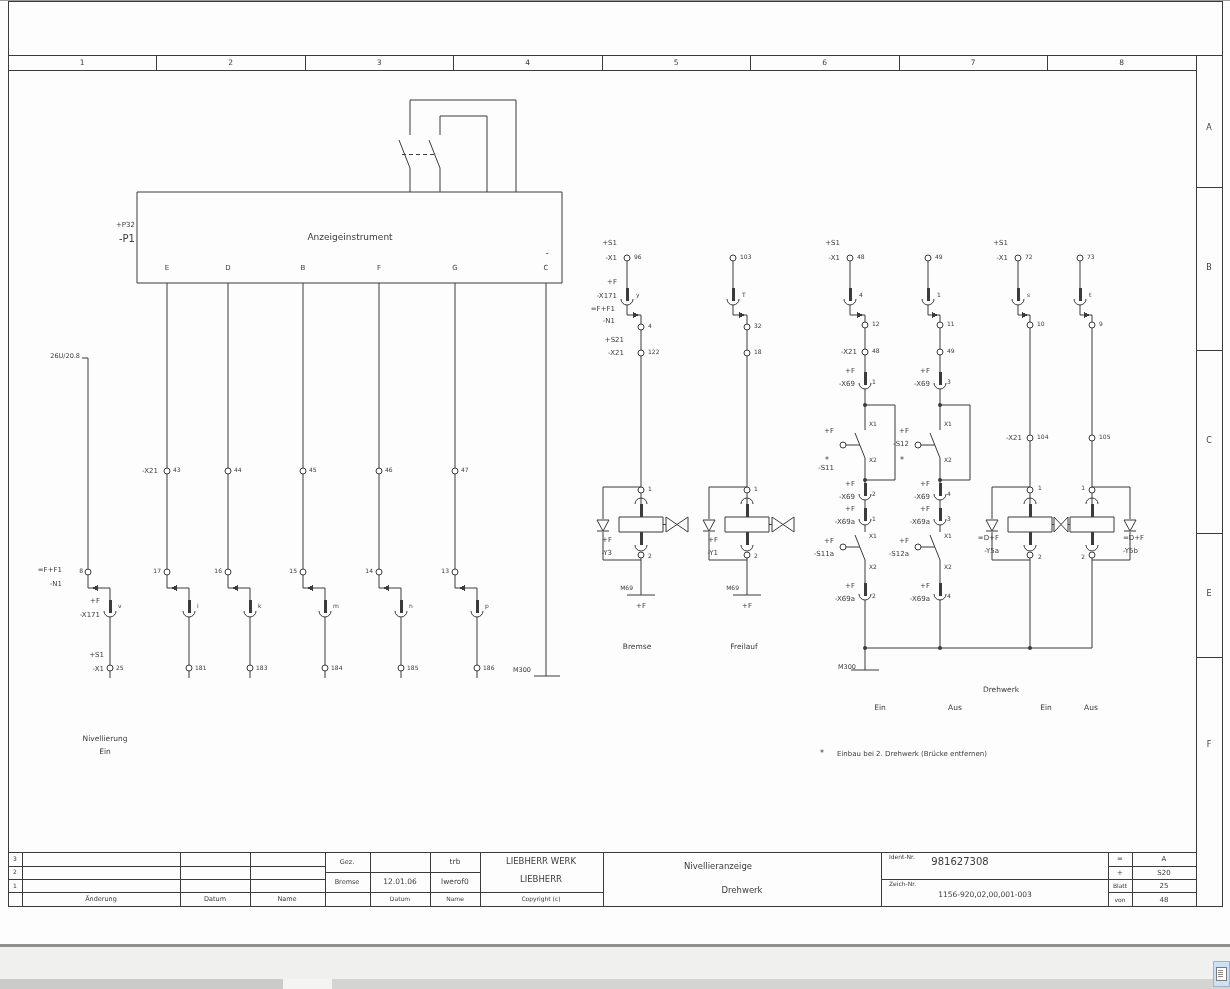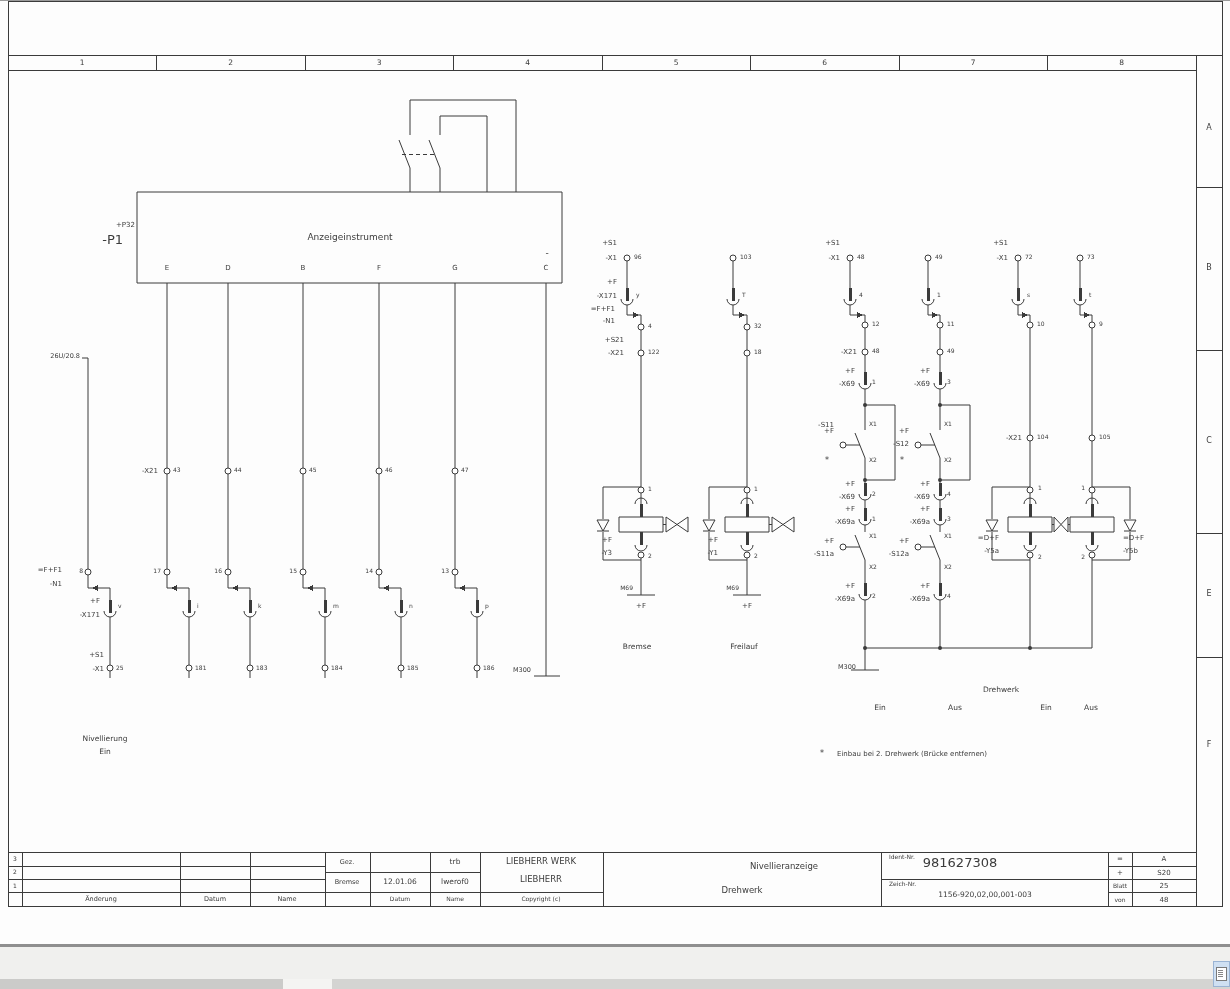--- a/index.html
+++ b/index.html
@@ -63,21 +63,21 @@
     <div id="row-ruler">
         <span class="lbl c" style="left: 1209px; top: 128px; font-size: 8px;">A</span>
         <span class="lbl c" style="left: 1209px; top: 268px; font-size: 8px;">B</span>
         <span class="lbl c" style="left: 1209px; top: 441px; font-size: 8px;">C</span>
         <span class="lbl c" style="left: 1209px; top: 594px; font-size: 8px;">E</span>
         <span class="lbl c" style="left: 1209px; top: 745px; font-size: 8px;">F</span>
       </div>
 
     <div id="labels-layer">
         <span class="lbl r" style="left: 135px; top: 225px; font-size: 7px;">+P32</span>
-        <span class="lbl r" style="left: 123px; top: 239px; font-size: 13px;">-P1</span>
+        <span class="lbl r" style="left: 135px; top: 239px; font-size: 10px;">-P1</span>
         <span class="lbl c" style="left: 350px; top: 237px; font-size: 9px;">Anzeigeinstrument</span>
         <span class="lbl c" style="left: 167px; top: 268px; font-size: 7px;">E</span>
         <span class="lbl c" style="left: 228px; top: 268px; font-size: 7px;">D</span>
         <span class="lbl c" style="left: 303px; top: 268px; font-size: 7px;">B</span>
         <span class="lbl c" style="left: 379px; top: 268px; font-size: 7px;">F</span>
         <span class="lbl c" style="left: 455px; top: 268px; font-size: 7px;">G</span>
         <span class="lbl c" style="left: 546px; top: 268px; font-size: 7px;">C</span>
         <span class="lbl c" style="left: 547px; top: 253px; font-size: 9px;">-</span>
         <span class="lbl r" style="left: 80px; top: 356px; font-size: 6.5px;">26U/20.8</span>
         <span class="lbl r" style="left: 83px; top: 571px; font-size: 6px;">8</span>
@@ -147,21 +147,21 @@
         <span class="lbl r" style="left: 840px; top: 258px; font-size: 7px;">-X1</span>
         <span class="lbl l" style="left: 857px; top: 257px; font-size: 6px;">48</span>
         <span class="lbl l" style="left: 859px; top: 295px; font-size: 6px;">4</span>
         <span class="lbl l" style="left: 872px; top: 324px; font-size: 6px;">12</span>
         <span class="lbl r" style="left: 857px; top: 352px; font-size: 7px;">-X21</span>
         <span class="lbl l" style="left: 872px; top: 351px; font-size: 6px;">48</span>
         <span class="lbl r" style="left: 855px; top: 371px; font-size: 7px;">+F</span>
         <span class="lbl r" style="left: 855px; top: 384px; font-size: 7px;">-X69</span>
         <span class="lbl l" style="left: 872px; top: 382px; font-size: 6px;">1</span>
         <span class="lbl r" style="left: 834px; top: 431px; font-size: 7px;">+F</span>
-        <span class="lbl r" style="left: 834px; top: 425px; font-size: 7px; text-align: center;">-S11</span>
+        <span class="lbl r" style="left: 834px; top: 468px; font-size: 7px; text-align: center;">-S11</span>
         <span class="lbl l" style="left: 869px; top: 424px; font-size: 6px;">X1</span>
         <span class="lbl l" style="left: 869px; top: 460px; font-size: 6px;">X2</span>
         <span class="lbl c" style="left: 827px; top: 461px; font-size: 8px;">*</span>
         <span class="lbl r" style="left: 855px; top: 484px; font-size: 7px;">+F</span>
         <span class="lbl r" style="left: 855px; top: 497px; font-size: 7px;">-X69</span>
         <span class="lbl l" style="left: 872px; top: 494px; font-size: 6px;">2</span>
         <span class="lbl r" style="left: 855px; top: 509px; font-size: 7px;">+F</span>
         <span class="lbl r" style="left: 855px; top: 522px; font-size: 7px;">-X69a</span>
         <span class="lbl l" style="left: 872px; top: 519px; font-size: 6px;">1</span>
         <span class="lbl r" style="left: 834px; top: 541px; font-size: 7px;">+F</span>
@@ -235,24 +235,24 @@
       <span class="lbl c" style="left:347px;top:862px;font-size:6.5px">Gez.</span>
       <span class="lbl c" style="left:347px;top:882px;font-size:6.5px">Bremse</span>
       <span class="lbl c" style="left:400px;top:882px;font-size:7.5px">12.01.06</span>
       <span class="lbl c" style="left:400px;top:899px;font-size:6px">Datum</span>
       <span class="lbl c" style="left:455px;top:862px;font-size:7.5px">trb</span>
       <span class="lbl c" style="left:455px;top:882px;font-size:7.5px">lwerof0</span>
       <span class="lbl c" style="left:455px;top:899px;font-size:6px">Name</span>
       <span class="lbl c" style="left:541px;top:861px;font-size:8.5px">LIEBHERR WERK</span>
       <span class="lbl c" style="left:541px;top:879px;font-size:8.5px">LIEBHERR</span>
       <span class="lbl c" style="left:541px;top:899px;font-size:6px">Copyright (c)</span>
-      <span class="lbl c" style="left:784px;top:866px;font-size:8.5px">Nivellieranzeige</span>
+      <span class="lbl c" style="left:718px;top:866px;font-size:8.5px">Nivellieranzeige</span>
       <span class="lbl c" style="left:742px;top:890px;font-size:8.5px">Drehwerk</span>
       <span class="lbl l" style="left:889px;top:857px;font-size:6px">Ident-Nr.</span>
-      <span class="lbl c" style="left:960px;top:862px;font-size:13px">981627308</span>
+      <span class="lbl c" style="left:960px;top:862px;font-size:10px">981627308</span>
       <span class="lbl l" style="left:889px;top:884px;font-size:6px">Zeich-Nr.</span>
       <span class="lbl c" style="left:985px;top:895px;font-size:7.5px">1156-920,02,00,001-003</span>
       <span class="lbl c" style="left:1120px;top:859px;font-size:7px">=</span>
       <span class="lbl c" style="left:1164px;top:859px;font-size:7px">A</span>
       <span class="lbl c" style="left:1120px;top:873px;font-size:7px">+</span>
       <span class="lbl c" style="left:1164px;top:873px;font-size:7px">S20</span>
       <span class="lbl c" style="left:1120px;top:886px;font-size:6px">Blatt</span>
       <span class="lbl c" style="left:1164px;top:886px;font-size:7px">25</span>
       <span class="lbl c" style="left:1120px;top:900px;font-size:6px">von</span>
       <span class="lbl c" style="left:1164px;top:900px;font-size:7px">48</span>

